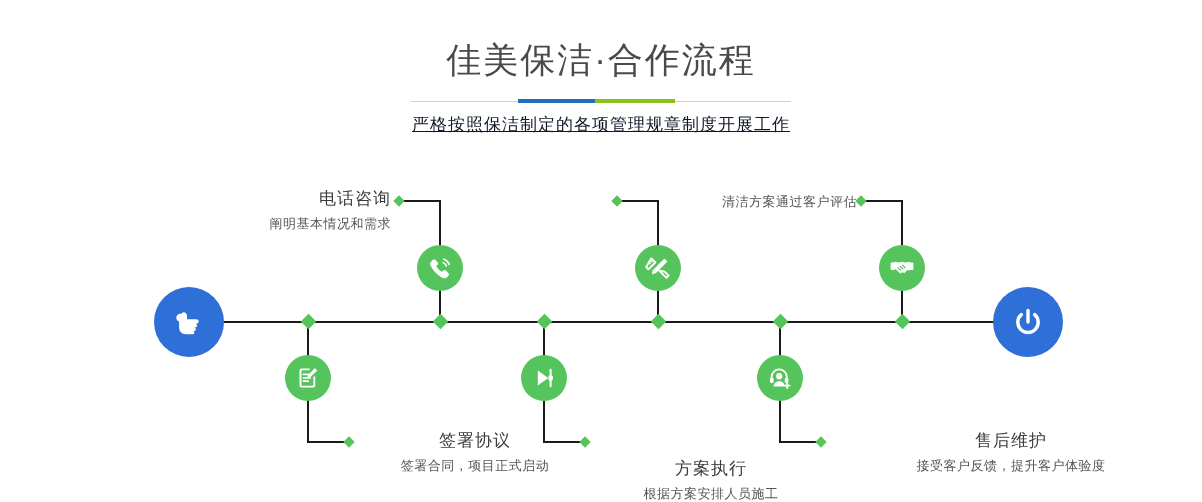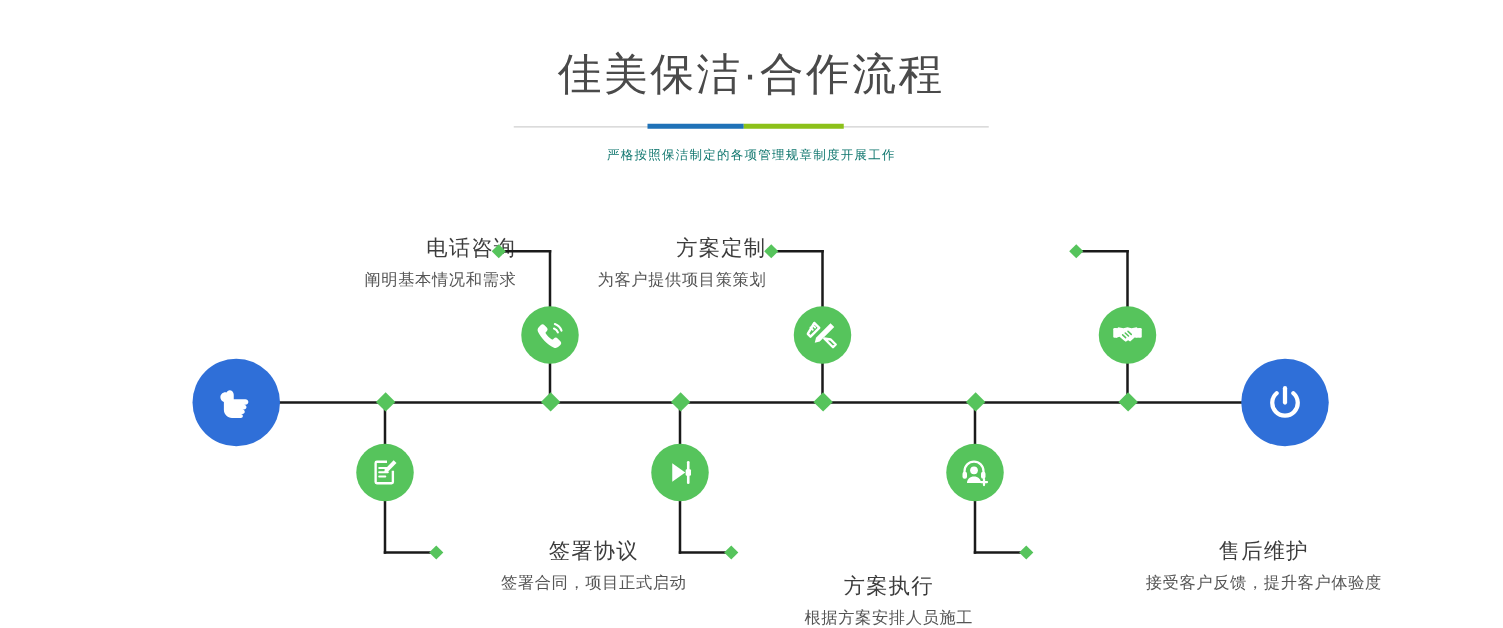--- a/index.html
+++ b/index.html
@@ -63,25 +63,26 @@
     position: absolute;
     left: 184px;
     top: 0px;
     width: 80px;
     height: 4px;
     background: #8cc11a;
   }
   .sub-title {
     margin: 0;
     padding-top: 10px;
-    font-size: 10px;
+    font-size: 17px;
     line-height: 22px;
     font-weight: normal;
-    color: #0f766e;
+    color: #0f172a;
     letter-spacing: 1px;
+    text-decoration: underline;
   }
 
   
   .timeline {
     position: absolute;
     left: 0;
     top: 0;
     width: 1202px;
     height: 502px;
   }
@@ -221,21 +222,21 @@
         <svg width="26" height="26" viewBox="0 0 26 26">
           <path fill="#ffffff" d="M7.2 4.3c-.6 0-1.2.3-1.7.8L4 6.7c-1 1-1.2 2.5-.5 3.9
             1.2 2.5 3 4.9 5.2 7.1 2.2 2.2 4.6 4 7.1 5.2 1.4.7 2.9.5 3.9-.5l1.6-1.5c.9-.9.9-2.1 0-3
             l-2.2-2.2c-.9-.9-2.1-.9-3 0l-.8.8c-.2.2-.5.2-.7.1-1-.6-2-1.3-2.9-2.2-.9-.9-1.6-1.9-2.2-2.9
             -.1-.2-.1-.5.1-.7l.8-.8c.9-.9.9-2.1 0-3L8.2 4.8c-.3-.3-.6-.5-1-.5z"></path>
           <path d="M16.9 4.2a8.6 8.6 0 0 1 5.3 5.3" fill="none" stroke="#ffffff" stroke-width="1.7" stroke-linecap="round"></path>
           <path d="M16.2 7.8a5.1 5.1 0 0 1 3.1 3.1" fill="none" stroke="#ffffff" stroke-width="1.7" stroke-linecap="round"></path>
         </svg>
       </span>
     </div>
-    <div class="label-block align-right" style="left:198px; top:188px; width:215px;">
+    <div class="label-block align-right" style="left:176px; top:188px; width:215px;">
       <div class="label-title">电话咨询</div>
       <div class="label-desc">阐明基本情况和需求</div>
     </div>
 
     <div class="diamond" style="left:303px; top:316px;"></div>
     <div class="stem" style="left:307px; top:320px; height:123px;"></div>
     <div class="arm" style="left:307px; top:441px; width:42px;"></div>
     <div class="diamond small" style="left:345px; top:438px;"></div>
     <div class="node-icon" style="left:285px; top:355px;">
       <span>
@@ -261,24 +262,20 @@
       <span>
         <svg width="26" height="26" viewBox="0 0 26 26">
           <path fill="#ffffff" d="M19.4 3.6l3 3-11.6 11.6-4 1 1-4z"></path>
           <path fill="none" stroke="#ffffff" stroke-width="1.9" stroke-linejoin="round" d="M6.4 3.3l4 4-7 7-2.2-2.2z"></path>
           <line x1="5.2" y1="5.1" x2="7.1" y2="7" stroke="#ffffff" stroke-width="1.5" stroke-linecap="round"></line>
           <line x1="3.4" y1="7" x2="5.2" y2="8.8" stroke="#ffffff" stroke-width="1.5" stroke-linecap="round"></line>
           <path fill="none" stroke="#ffffff" stroke-width="1.9" stroke-linejoin="round" d="M19.6 16.6l4 4-2.2 2.2-7-7z"></path>
         </svg>
       </span>
     </div>
-    <div class="label-block align-right" style="left:400px; top:188px; width:213px;">
-      <div class="label-title">方案定制</div>
-      <div class="label-desc">为客户提供项目策策划</div>
-    </div>
 
     <div class="diamond" style="left:539px; top:316px;"></div>
     <div class="stem" style="left:543px; top:320px; height:123px;"></div>
     <div class="arm" style="left:543px; top:441px; width:42px;"></div>
     <div class="diamond small" style="left:581px; top:438px;"></div>
     <div class="node-icon" style="left:521px; top:355px;">
       <span>
         <svg width="26" height="26" viewBox="0 0 26 26">
           <path fill="#ffffff" d="M6.8 5.6l10.4 7.4-10.4 7.4z"></path>
           <line x1="19.6" y1="4.8" x2="19.6" y2="21.2" stroke="#ffffff" stroke-width="2.1" stroke-linecap="round"></line>
@@ -300,20 +297,21 @@
         <svg width="26" height="26" viewBox="0 0 26 26">
           <path fill="#ffffff" d="M2.6 9.3l3.1-2.6 4.1.9 3.2-.9 3.2.9 4.1-.9 3.1 2.6-2.4 6.1
             -2.3-.4-3.6 3.2-1.6-1.1-1.9 1.3-1.7-1.2-3.3-2.9-2.6.9z"></path>
           <path fill="none" stroke="#56c45c" stroke-width="1.2" stroke-linecap="round" d="M9.1 12.9l2.4 2.2M11.2 11.4l2.6 2.4M13.4 10.1l2.6 2.4"></path>
           <rect x="1.6" y="7.4" width="3.4" height="7.7" rx="1" fill="#ffffff"></rect>
           <rect x="21" y="7.4" width="3.4" height="7.7" rx="1" fill="#ffffff"></rect>
         </svg>
       </span>
     </div>
     <div class="label-block align-right" style="left:650px; top:188px; width:207px;">
+      <div class="label-desc">清洁方案通过客户评估</div>
     </div>
 
     <div class="diamond" style="left:775px; top:316px;"></div>
     <div class="stem" style="left:779px; top:320px; height:123px;"></div>
     <div class="arm" style="left:779px; top:441px; width:42px;"></div>
     <div class="diamond small" style="left:817px; top:438px;"></div>
     <div class="node-icon" style="left:757px; top:355px;">
       <span>
         <svg width="26" height="26" viewBox="0 0 26 26">
           <path fill="none" stroke="#ffffff" stroke-width="1.8" d="M4.6 13.8v-1.9a7.6 7.6 0 0 1 15.2 0v1.9"></path>

